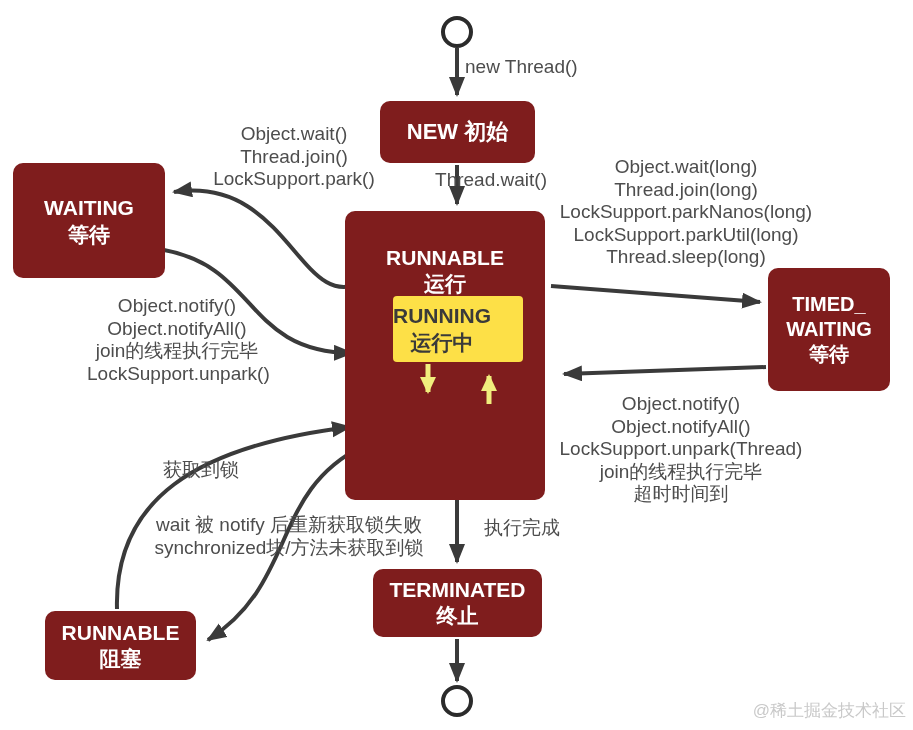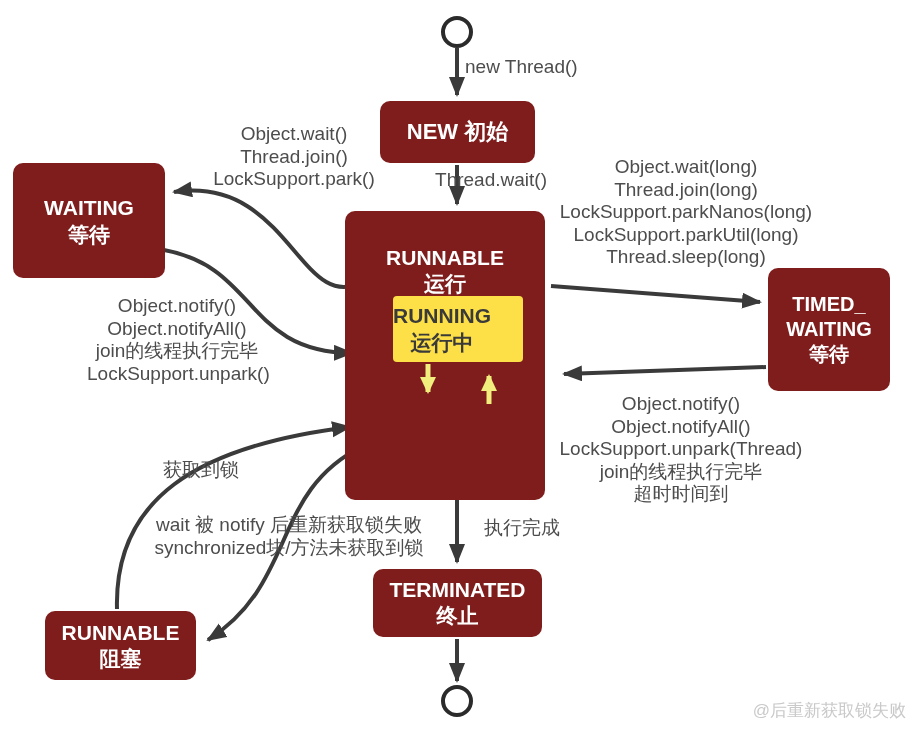--- a/index.html
+++ b/index.html
@@ -142,14 +142,14 @@
   <div class="lbl lbl-from-timed">Object.notify()
 Object.notifyAll()
 LockSupport.unpark(Thread)
 join的线程执行完毕
 超时时间到</div>
   <div class="lbl lbl-acquire-lock">获取到锁</div>
   <div class="lbl lbl-to-blocked">wait 被 notify 后重新获取锁失败
 synchronized块/方法未获取到锁</div>
   <div class="lbl lbl-done">执行完成</div>
 
-  <div class="watermark">@后重新获取锁失败</div>
+  <div class="watermark">@稀土掘金技术社区</div>
 </div>
 
 </body></html>

